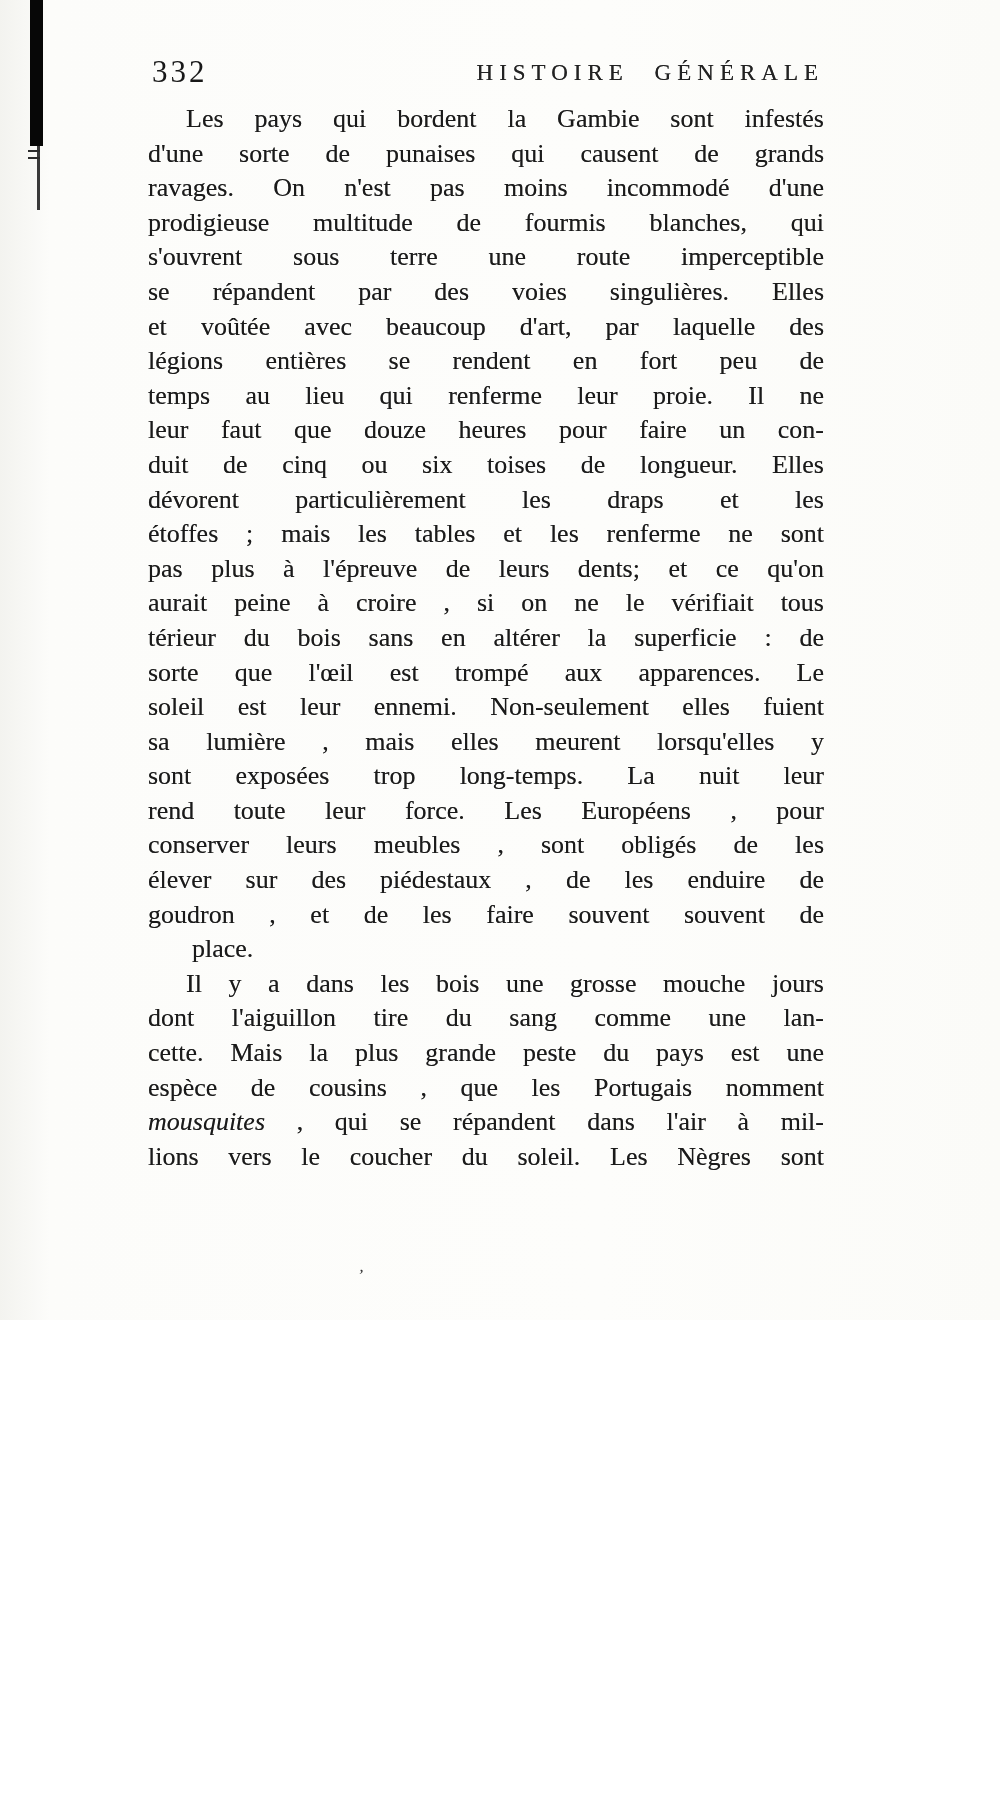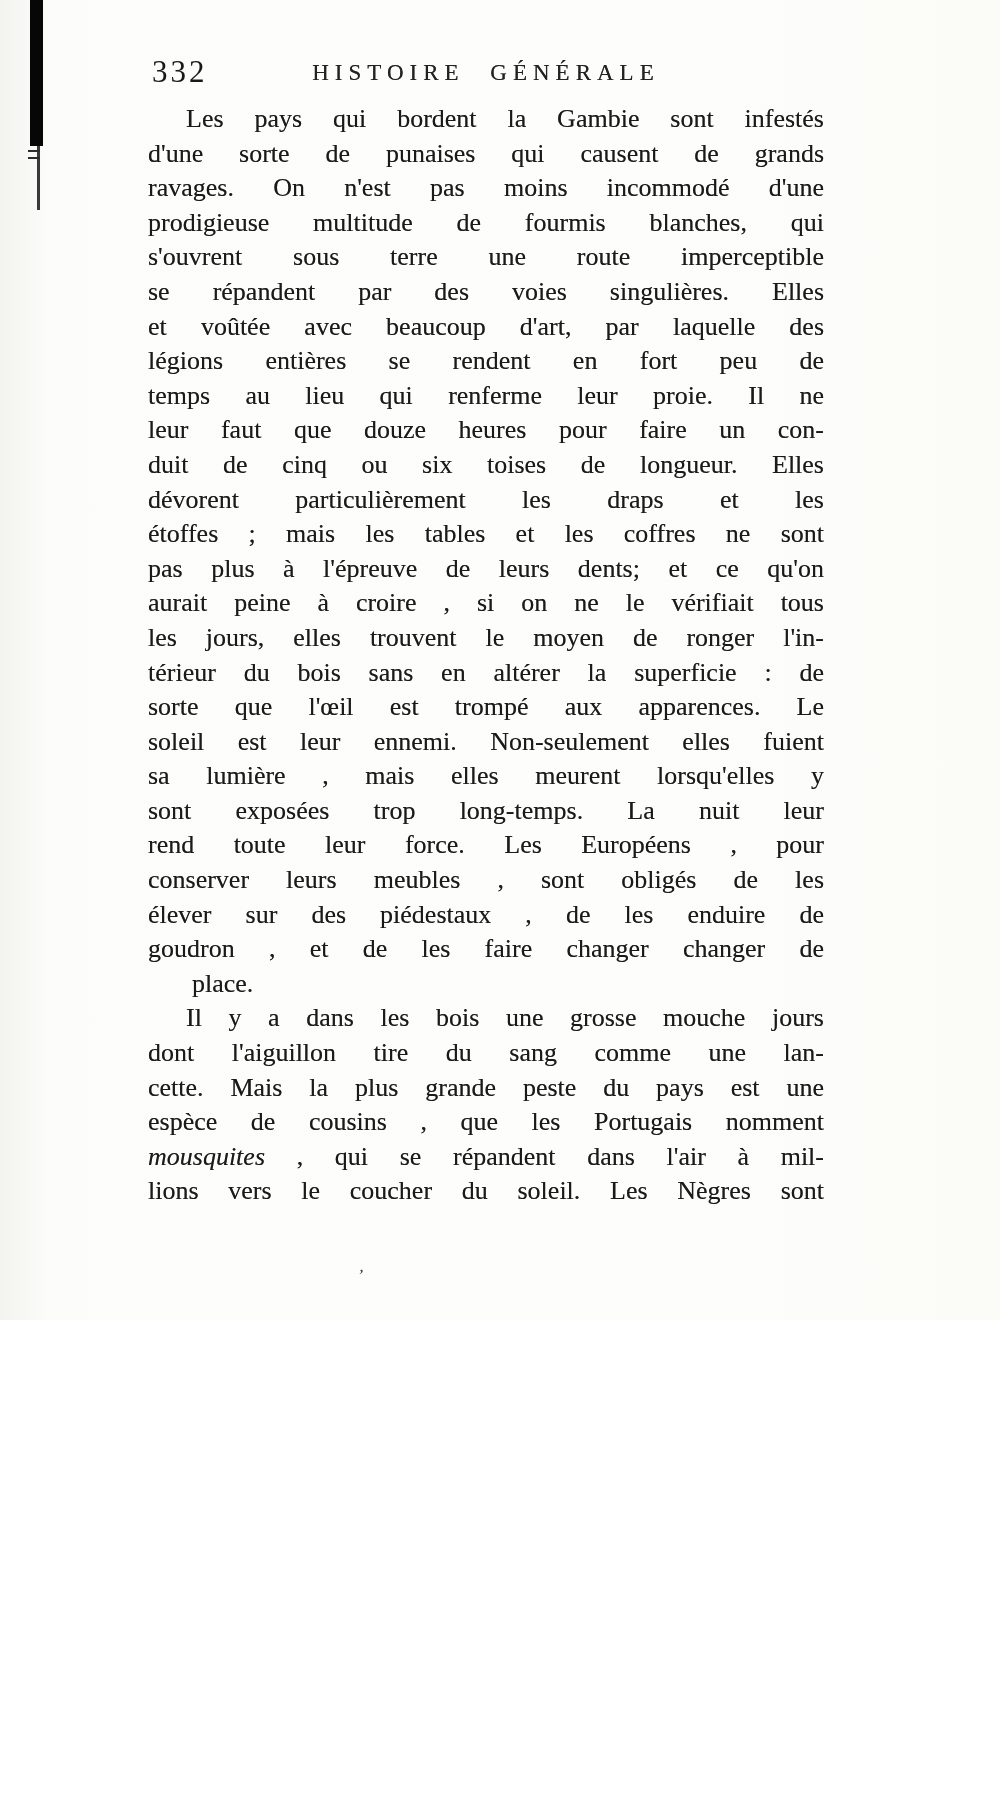--- a/index.html
+++ b/index.html
@@ -32,21 +32,21 @@
   .running-header {
     position: absolute; top: 52px; left: 148px; width: 676px; height: 40px;
   }
   .page-number {
     position: absolute; left: 4px; top: 2px;
     font-size: 31px; letter-spacing: 3px;
     color: #181818;
   }
   .running-title {
     position: absolute; left: 0; right: 0; top: 8px;
-    text-align: center;
+    text-align: right;
     font-size: 23px;
     letter-spacing: 6px;
     word-spacing: 14px;
     color: #222;
     text-shadow: 0 0 0.6px rgba(20,20,20,0.65);
   }
 
   .text-block {
     position: absolute; top: 102px; left: 148px; width: 676px;
   }
@@ -93,33 +93,32 @@
         <div class="line"><span>ravages. On n'est pas moins incommodé d'une</span></div>
         <div class="line"><span>prodigieuse multitude de fourmis blanches, qui</span></div>
         <div class="line"><span>s'ouvrent sous terre une route imperceptible</span></div>
         <div class="line"><span>se répandent par des voies singulières. Elles</span></div>
         <div class="line"><span>et voûtée avec beaucoup d'art, par laquelle des</span></div>
         <div class="line"><span>légions entières se rendent en fort peu de</span></div>
         <div class="line"><span>temps au lieu qui renferme leur proie. Il ne</span></div>
         <div class="line"><span>leur faut que douze heures pour faire un con-</span></div>
         <div class="line"><span>duit de cinq ou six toises de longueur. Elles</span></div>
         <div class="line"><span>dévorent particulièrement les draps et les</span></div>
-        <div class="line"><span>étoffes ; mais les tables et les coffres ne sont</span></div>
+        <div class="line"><span>étoffes ; mais les tables et les renferme ne sont</span></div>
         <div class="line"><span>pas plus à l'épreuve de leurs dents; et ce qu'on</span></div>
         <div class="line"><span>aurait peine à croire , si on ne le vérifiait tous</span></div>
-        <div class="line"><span>les jours, elles trouvent le moyen de ronger l'in-</span></div>
         <div class="line"><span>térieur du bois sans en altérer la superficie : de</span></div>
         <div class="line"><span>sorte que l'œil est trompé aux apparences. Le</span></div>
         <div class="line"><span>soleil est leur ennemi. Non-seulement elles fuient</span></div>
         <div class="line"><span>sa lumière , mais elles meurent lorsqu'elles y</span></div>
         <div class="line"><span>sont exposées trop long-temps. La nuit leur</span></div>
         <div class="line"><span>rend toute leur force. Les Européens , pour</span></div>
         <div class="line"><span>conserver leurs meubles , sont obligés de les</span></div>
         <div class="line"><span>élever sur des piédestaux , de les enduire de</span></div>
-        <div class="line"><span>goudron , et de les faire changer changer de</span></div>
+        <div class="line"><span>goudron , et de les faire souvent souvent de</span></div>
         <div class="line last-short"><span>place.</span></div>
       </div>
       <div class="paragraph">
         <div class="line indent"><span>Il y a dans les bois une grosse mouche jours</span></div>
         <div class="line"><span>dont l'aiguillon  tire du sang comme une lan-</span></div>
         <div class="line"><span>cette. Mais la plus grande peste du pays est une</span></div>
         <div class="line"><span>espèce de cousins , que les Portugais nomment</span></div>
         <div class="line"><i>mousquites</i><span> , qui se répandent dans l'air à mil-</span></div>
         <div class="line"><span>lions vers le coucher du soleil. Les Nègres sont</span></div>
       </div>

